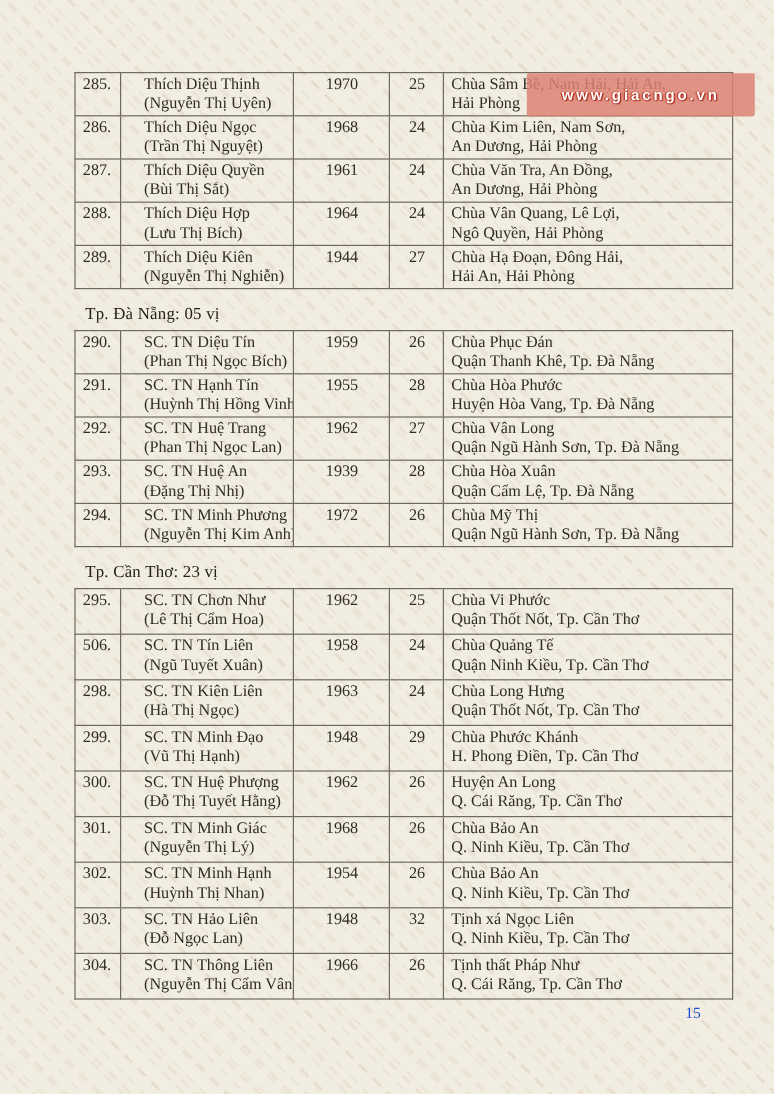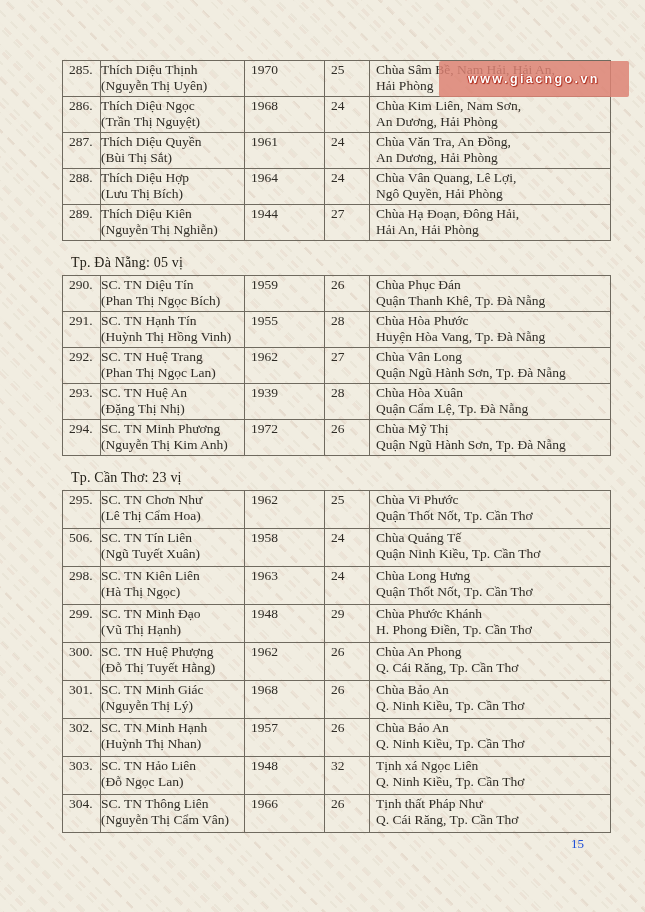--- a/index.html
+++ b/index.html
@@ -23,22 +23,22 @@
     background:transparent;
   }
   table.roster td{
     border:1px solid #6f6a5f;
     vertical-align:top;
     font-size:13.5px;line-height:16px;
     padding:1px 5px 2px 6px;
     overflow:hidden;white-space:nowrap;
   }
   table.roster.tall td{padding-bottom:4px;margin-top:12px;}
-  table.roster td.c{}
-  table.roster td.nm{padding-left:0;}
+  table.roster td.c{text-align:center;}
+  table.roster td.nm{padding-left:19px;}
   .sec-header{
     font-size:14px;font-weight:normal;margin:14px 0 4px 9px;
     color:#242119;letter-spacing:0.2px;
   }
   .sec:first-child .sec-table{margin-top:0;}
   .page-number{
     margin-top:3px;padding-right:26px;text-align:right;
     font-size:13px;color:#1d4ed8;
   }
   .watermark-band{
@@ -372,21 +372,21 @@
                 <div>SC. TN Huệ Phượng</div>
                 <div>(Đỗ Thị Tuyết Hằng)</div>
               </td>
               <td class="yr c">
                 <div>1962</div>
               </td>
               <td class="ag c">
                 <div>26</div>
               </td>
               <td class="ad">
-                <div>Chùa An Phong</div>
+                <div>Huyện An Long</div>
                 <div>Q. Cái Răng, Tp. Cần Thơ</div>
               </td>
             </tr>
             <tr>
               <td class="no">
                 <div>301.</div>
               </td>
               <td class="nm">
                 <div>SC. TN Minh Giác</div>
                 <div>(Nguyễn Thị Lý)</div>
@@ -404,21 +404,21 @@
             </tr>
             <tr>
               <td class="no">
                 <div>302.</div>
               </td>
               <td class="nm">
                 <div>SC. TN Minh Hạnh</div>
                 <div>(Huỳnh Thị Nhan)</div>
               </td>
               <td class="yr c">
-                <div>1957</div>
+                <div>1954</div>
               </td>
               <td class="ag c">
                 <div>26</div>
               </td>
               <td class="ad">
                 <div>Chùa Bảo An</div>
                 <div>Q. Ninh Kiều, Tp. Cần Thơ</div>
               </td>
             </tr>
             <tr>

